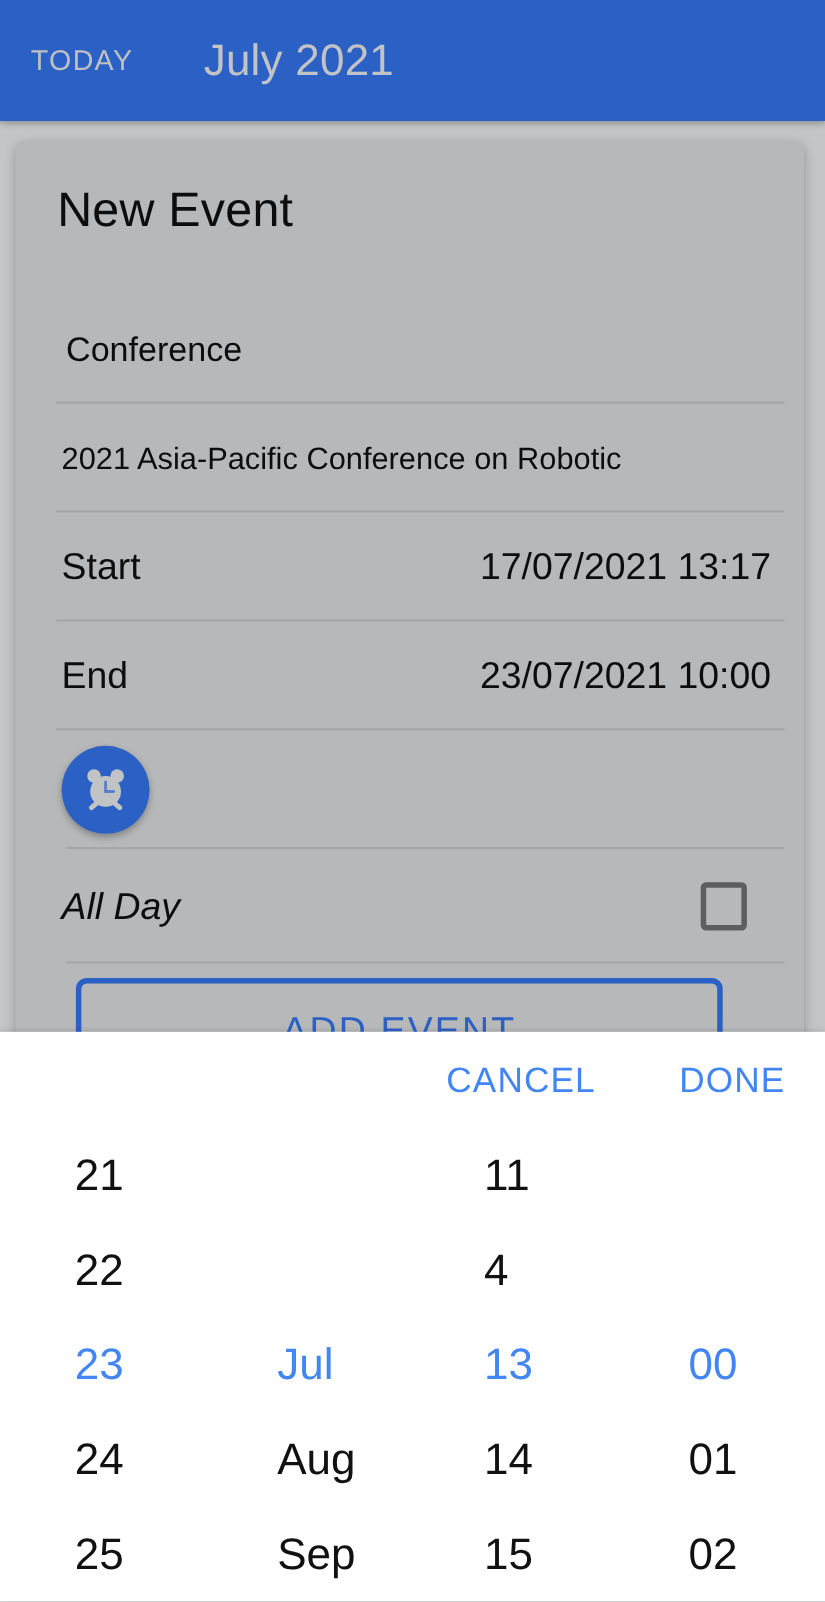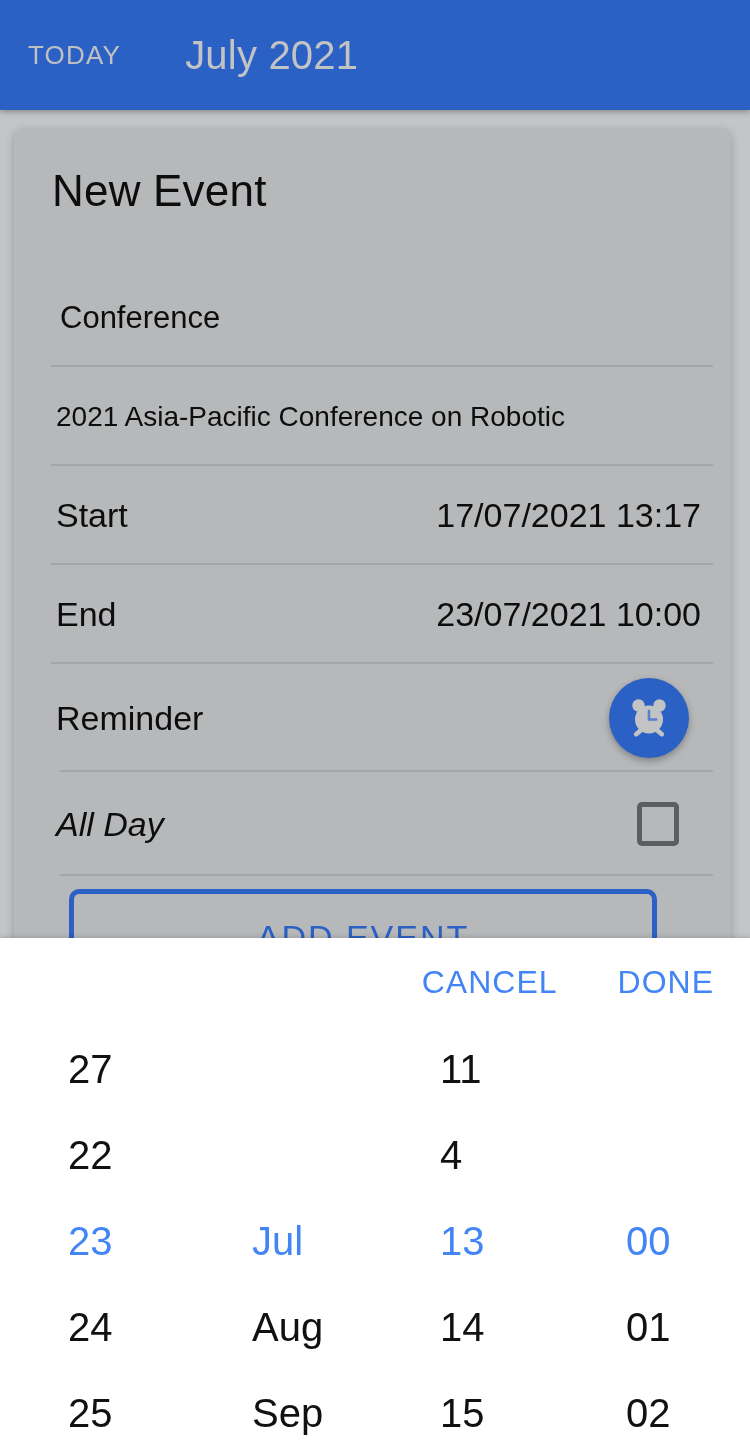--- a/index.html
+++ b/index.html
@@ -207,21 +207,21 @@
     justify-content: flex-end;
     padding-right: 36px;
     box-sizing: border-box;
   }
   .picker-actions .action {
     color: #4285f4;
     font-size: 32px;
     letter-spacing: 1px;
     cursor: pointer;
   }
-  .picker-actions .action.cancel { margin-right: 60px; }
+  .picker-actions .action.cancel { margin-right: 76px; }
 
   .picker-wheels {
     position: absolute;
     left: 0;
     top: 88px;
     width: 750px;
     height: 430px;
     display: flex;
   }
   .wheel {
@@ -296,21 +296,20 @@
       <div class="field end-field">
         <div class="inner">
           <div class="field-label">End</div>
           <div class="field-value">23/07/2021 10:00</div>
         </div>
         <div class="divider"></div>
       </div>
 
       <div class="field reminder-field">
         <div class="inner">
-          <div class="field-label">Reminder</div>
           <div class="alarm-btn">
             <svg width="48" height="48" viewBox="0 0 48 48" aria-hidden="true">
               <g fill="#c2c3c4">
                 <circle cx="13.5" cy="11.5" r="6.2"></circle>
                 <circle cx="34.5" cy="11.5" r="6.2"></circle>
                 <rect x="8.2" y="36.0" width="10.5" height="4.6" rx="2.3" transform="rotate(-40 13.4 38.3)"></rect>
                 <rect x="29.3" y="36.0" width="10.5" height="4.6" rx="2.3" transform="rotate(40 34.6 38.3)"></rect>
                 <circle cx="24" cy="25.5" r="14"></circle>
               </g>
               <g stroke="#5b7fcc" stroke-width="2.6" stroke-linecap="round" fill="none">
@@ -343,21 +342,21 @@
 <div class="picker-sheet">
 
   <div class="picker-actions">
     <div class="action cancel">CANCEL</div>
     <div class="action done">DONE</div>
   </div>
 
   <div class="picker-wheels">
 
     <div class="wheel day">
-      <div class="wheel-item" style="top:0px">27</div>
+      <div class="wheel-item" style="top:0px">21</div>
       <div class="wheel-item" style="top:86px">22</div>
       <div class="wheel-item selected" style="top:172px">23</div>
       <div class="wheel-item" style="top:258px">24</div>
       <div class="wheel-item" style="top:344px">25</div>
     </div>
 
     <div class="wheel month">
       <div class="wheel-item blank" style="top:0px"></div>
       <div class="wheel-item blank" style="top:86px"></div>
       <div class="wheel-item selected" style="top:172px">Jul</div>

